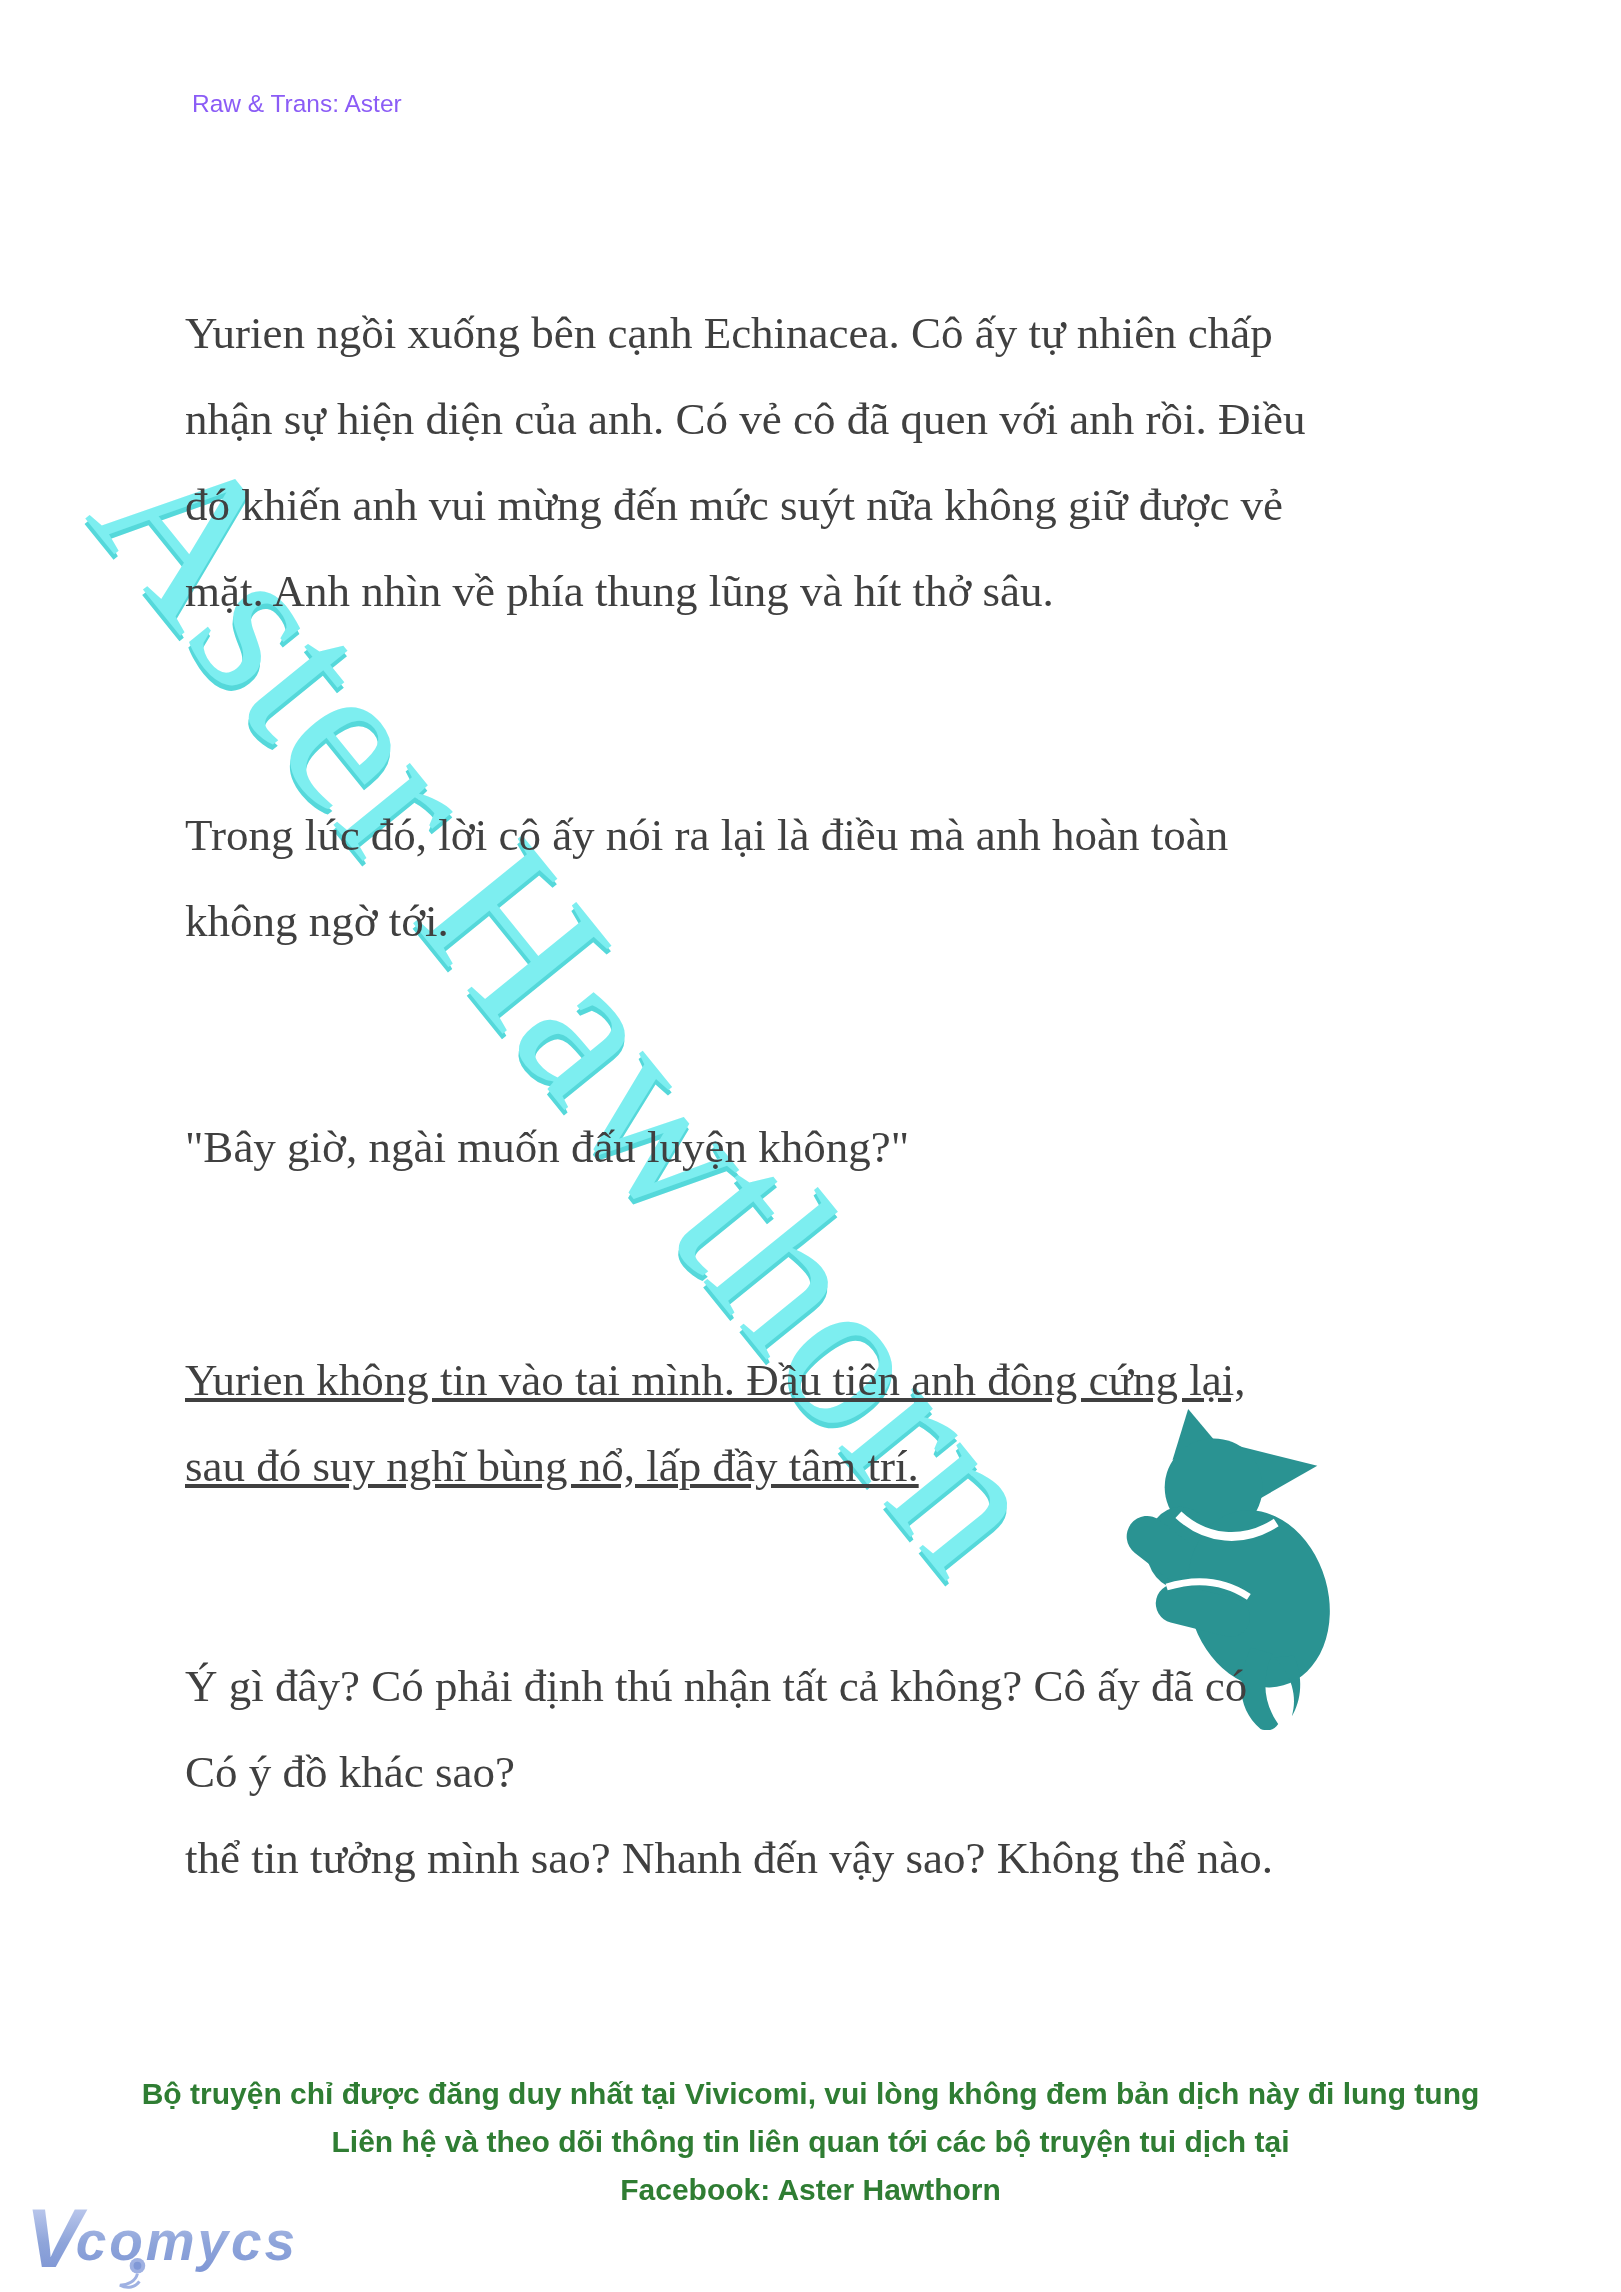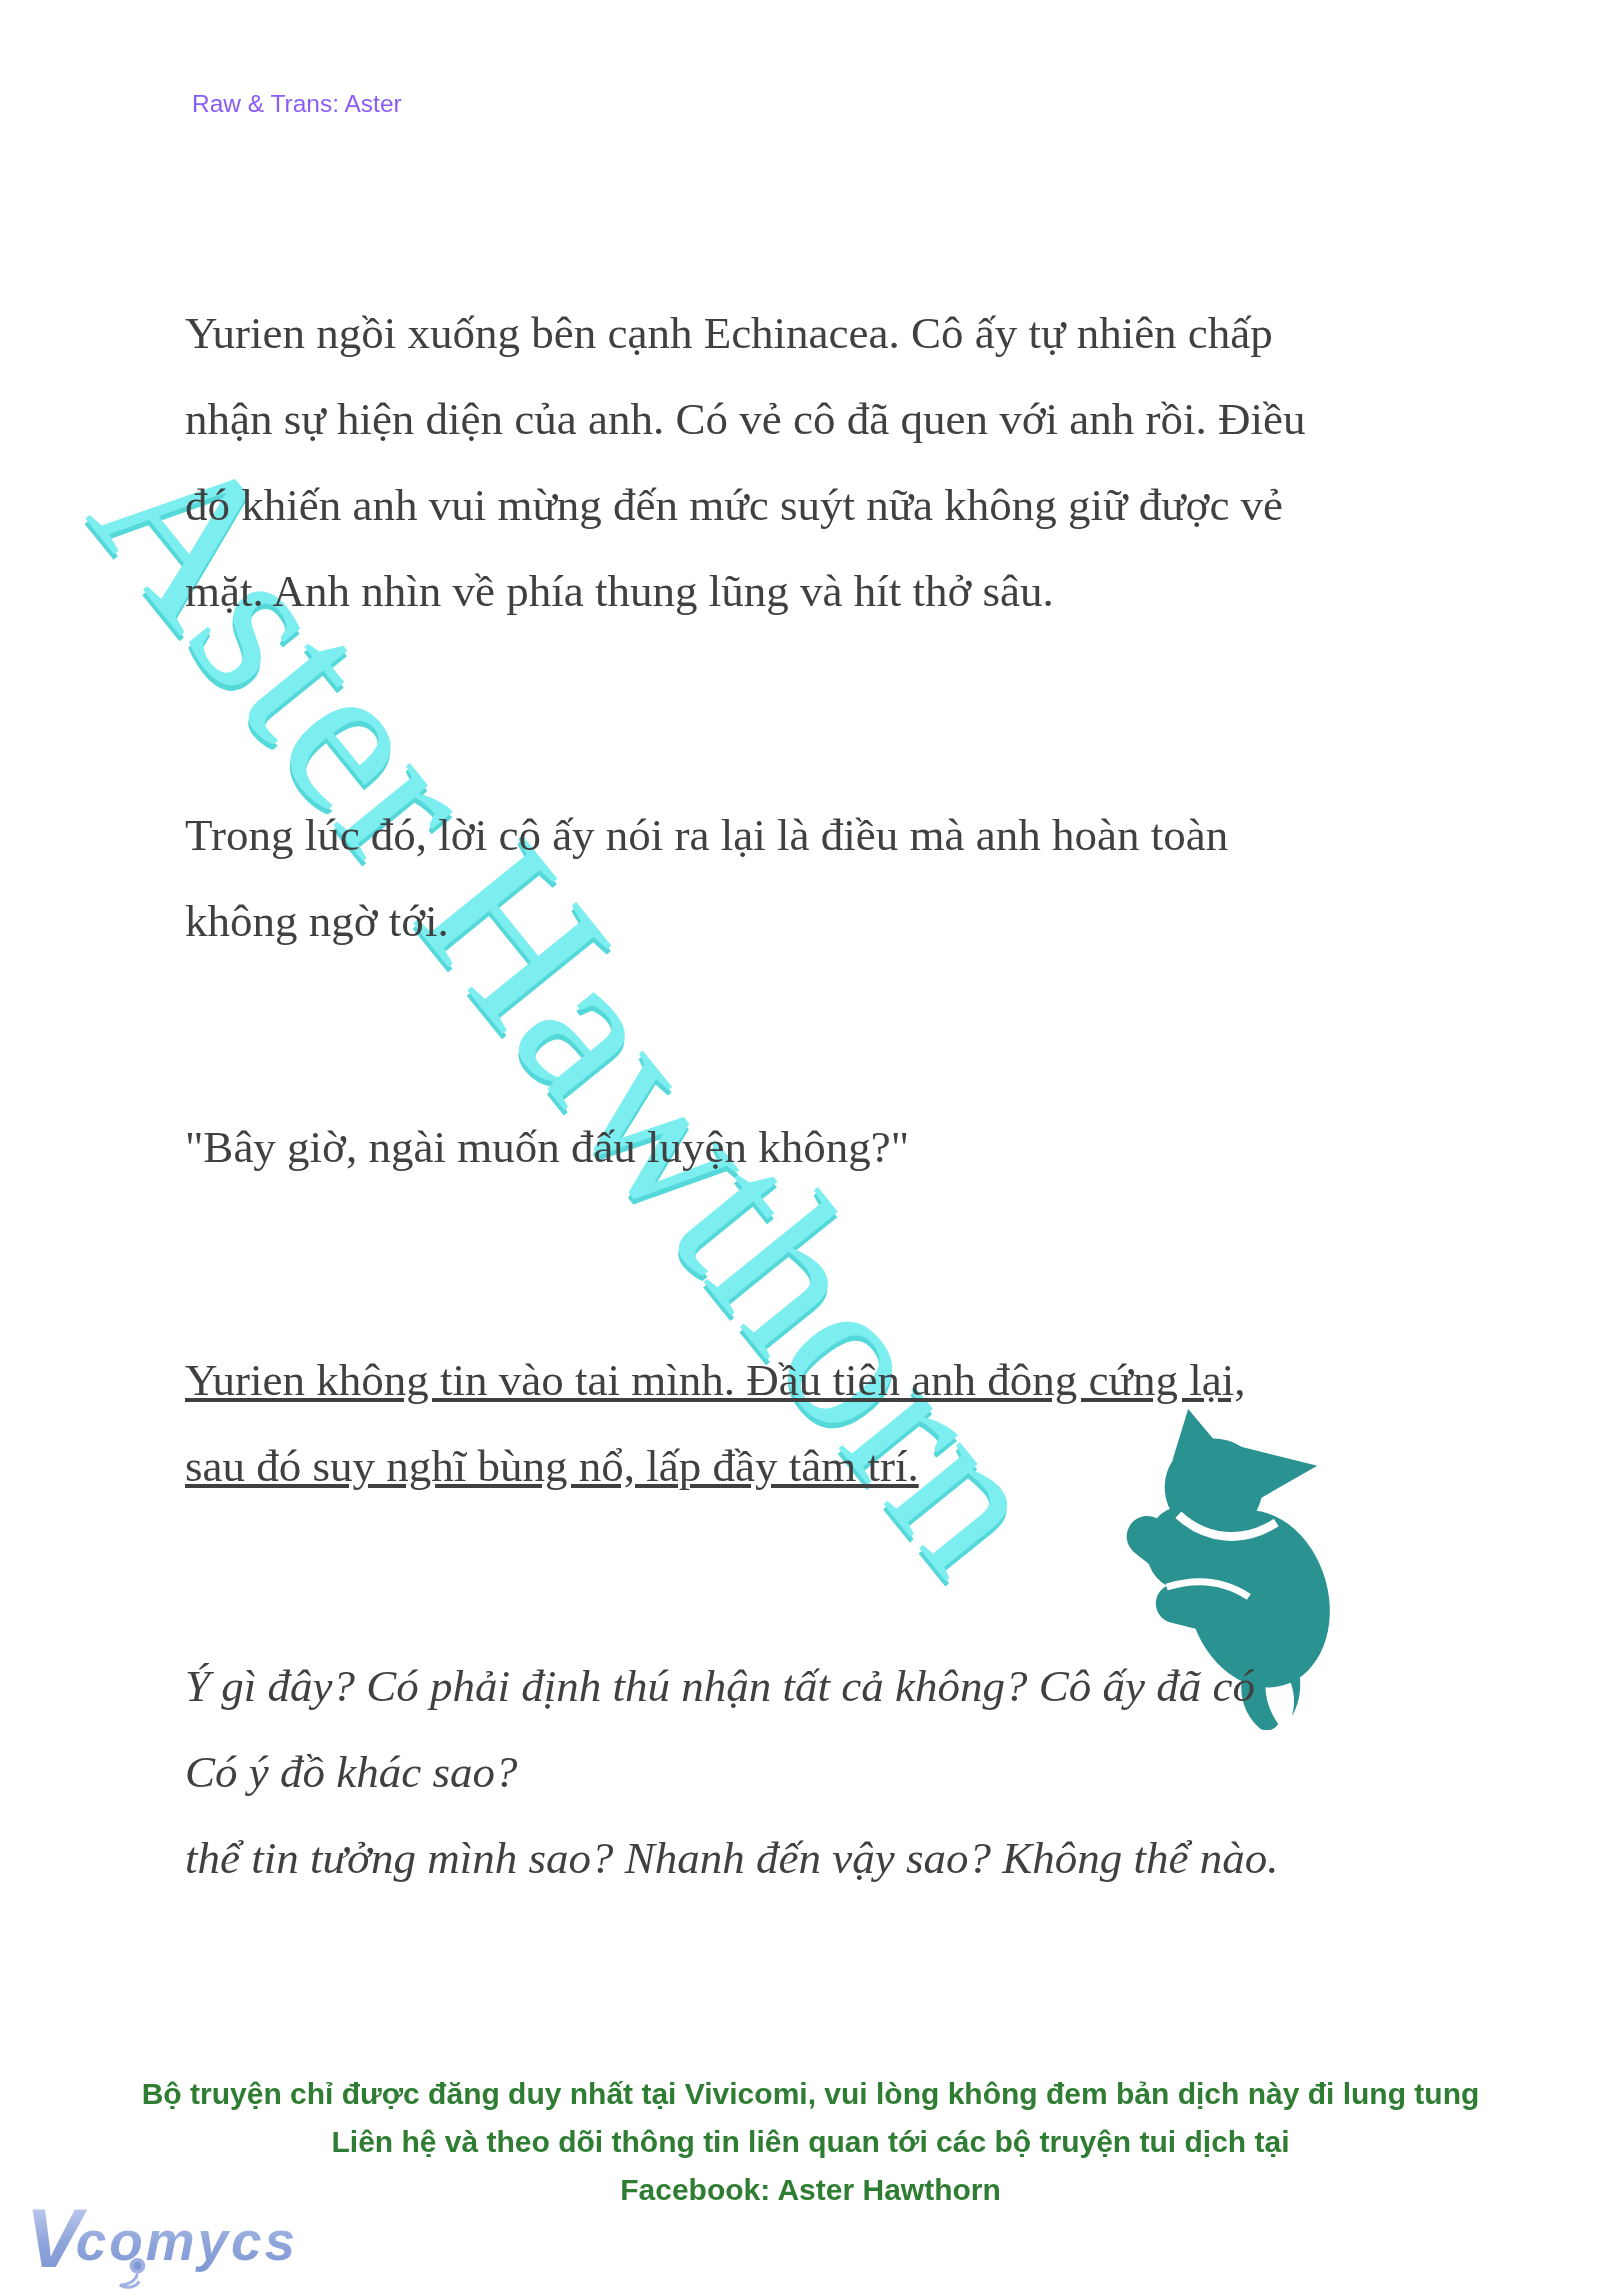--- a/index.html
+++ b/index.html
@@ -27,21 +27,21 @@
     white-space:nowrap;
     z-index:1;
   }
   .cat-wrap { position:absolute; left:1106px; top:1407px; z-index:1; }
   .para {
     position:absolute; left:185px; width:1215px;
     font-size:45px; line-height:86px; color:#404040;
     z-index:2;
   }
   .para div { white-space:nowrap; }
-  .para.italic { font-style:italic; }
+  .para.italic { }
   .p1 { top:290px; }
   .p2 { top:792px; }
   .p3 { top:1104px; }
   .p4 { top:1337px;text-decoration:underline; }
   .p5 { top:1643px; }
   .footer {
     position:absolute; left:0; top:2070px; width:1621px;
     text-align:center;
     font-family:"Liberation Sans", sans-serif;
     font-weight:bold; 

